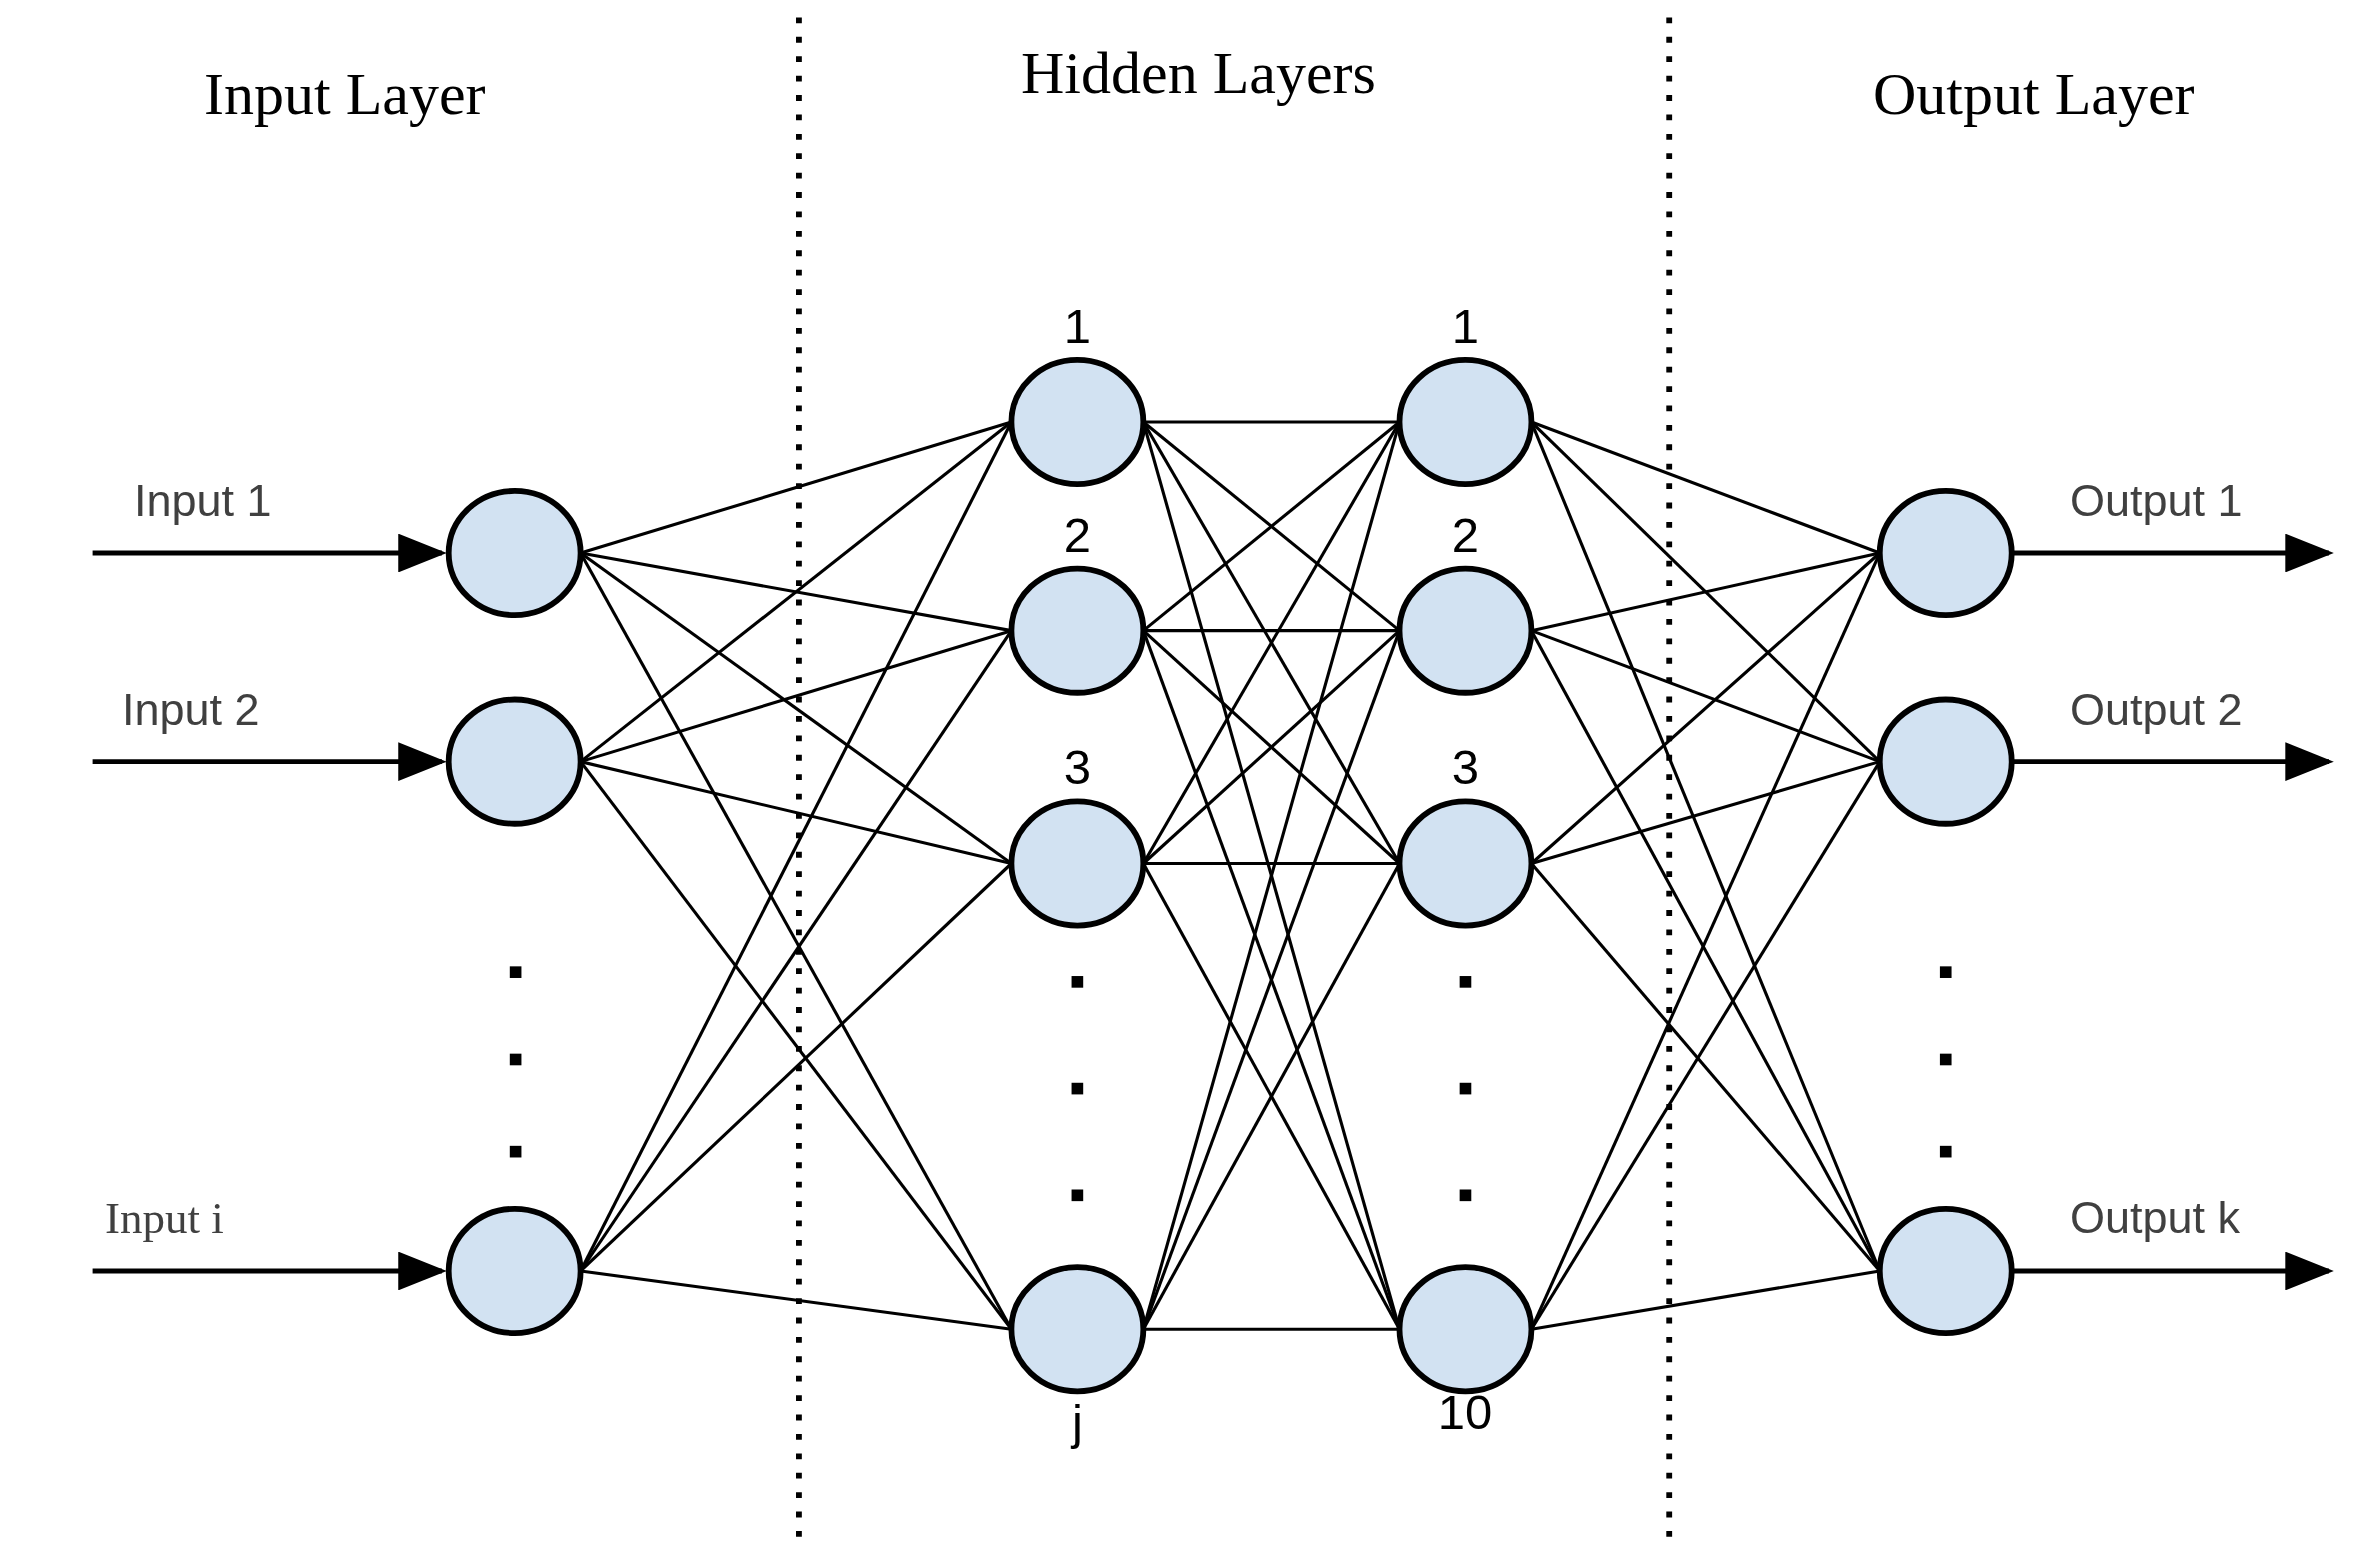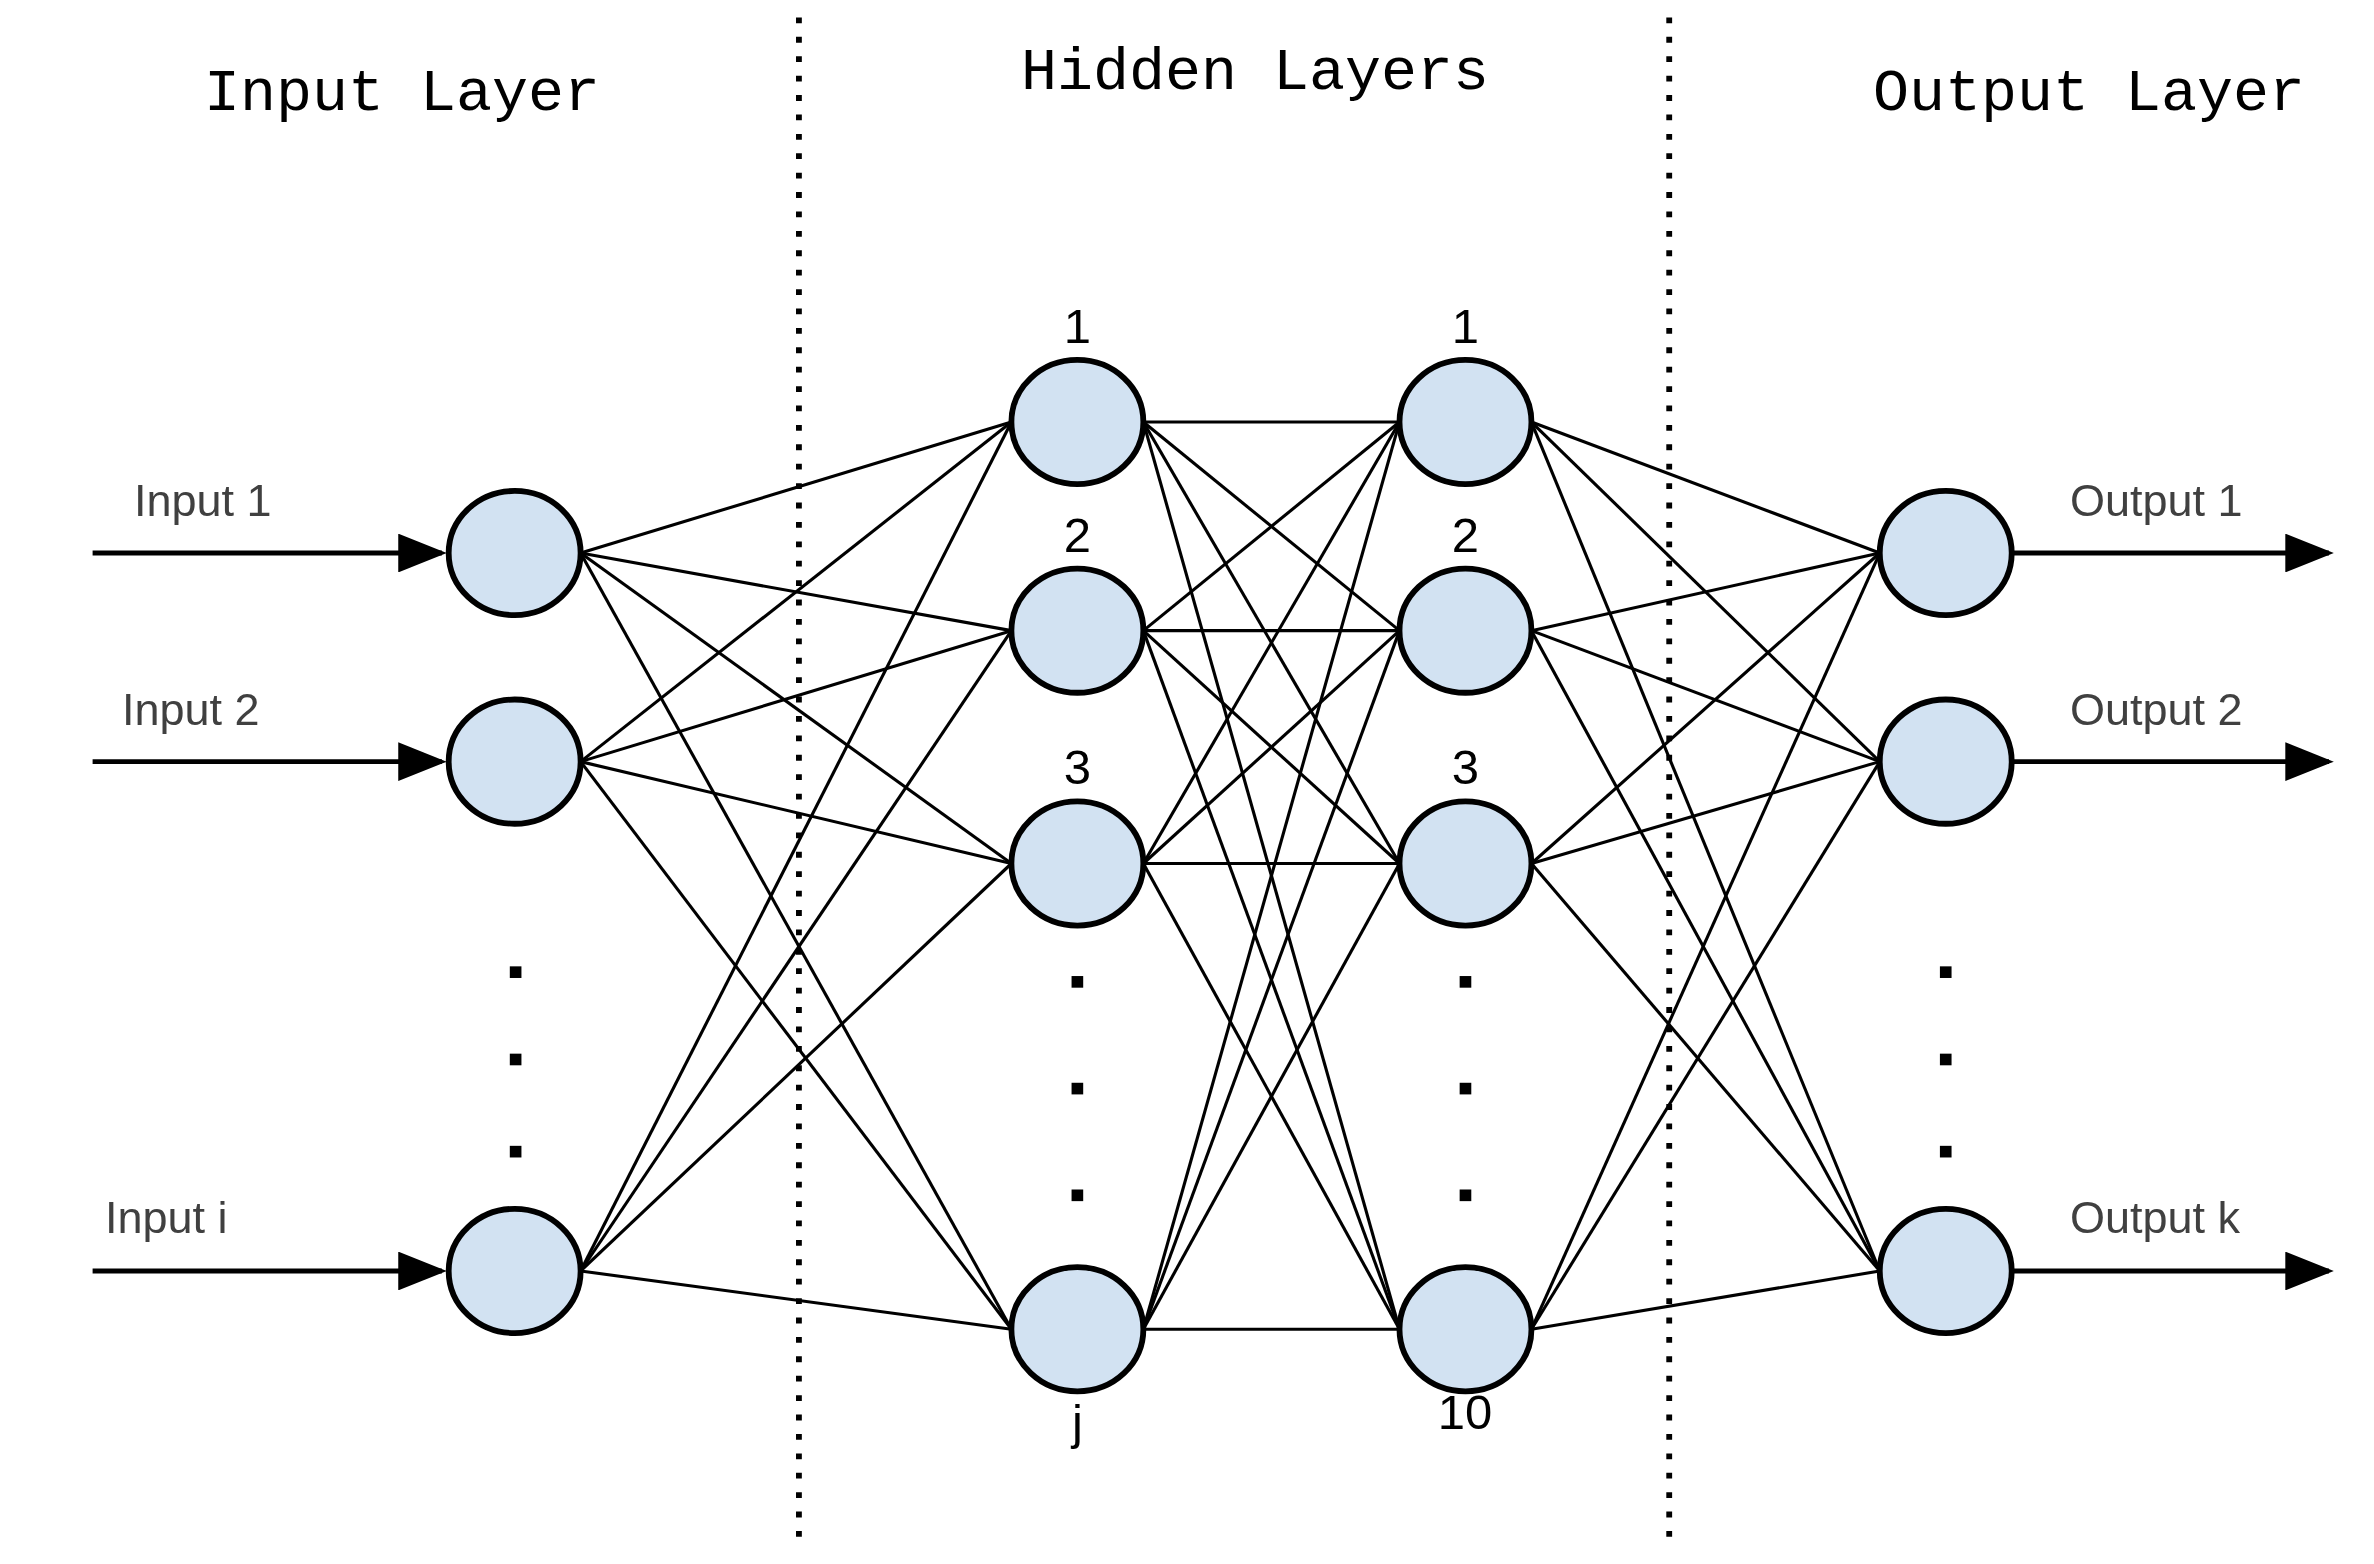--- a/index.html
+++ b/index.html
@@ -20,21 +20,21 @@
   }
   #nn-svg {
     position: absolute;
     left: 0;
     top: 0;
     width: 2375px;
     height: 1564px;
   }
   .layer-heading {
     position: absolute;
-    font-family: Liberation Mono, monospace;
+    font-family: Liberation Serif, serif;
     font-size: 60px;
     color: #000000;
     white-space: nowrap;
     letter-spacing: 0px;
   }
   .io-label {
     position: absolute;
     font-family: "Liberation Sans", sans-serif;
     font-size: 45px;
     color: #404040;
@@ -207,21 +207,21 @@
       <rect class="ellipsis-dot" x="1999" y="1181" width="12" height="12"></rect>
     </g>
   </svg>
 
   <div class="layer-heading" style="left:204px; top:60px;">Input Layer</div>
   <div class="layer-heading" style="left:1021px; top:39px;text-align:center;">Hidden Layers</div>
   <div class="layer-heading" style="left:1873px; top:60px;">Output Layer</div>
 
   <div class="io-label" style="left:134px; top:475px;">Input 1</div>
   <div class="io-label" style="left:122px; top:684px;">Input 2</div>
-  <div class="io-label" style="left:105px; top:1192px;">Input i</div>
+  <div class="io-label" style="left:105px; top:1192px;font-family:Liberation Serif, serif;">Input i</div>
 
   <div class="io-label" style="left:2070px; top:475px;">Output 1</div>
   <div class="io-label" style="left:2070px; top:684px;">Output 2</div>
   <div class="io-label" style="left:2070px; top:1192px;">Output k</div>
 
   <div class="node-label" style="left:1053px; top:298px; width:49px;">1</div>
   <div class="node-label" style="left:1053px; top:507px; width:49px;">2</div>
   <div class="node-label" style="left:1053px; top:739px; width:49px;">3</div>
   <div class="node-label" style="left:1053px; top:1394px; width:49px;">j</div>
 

